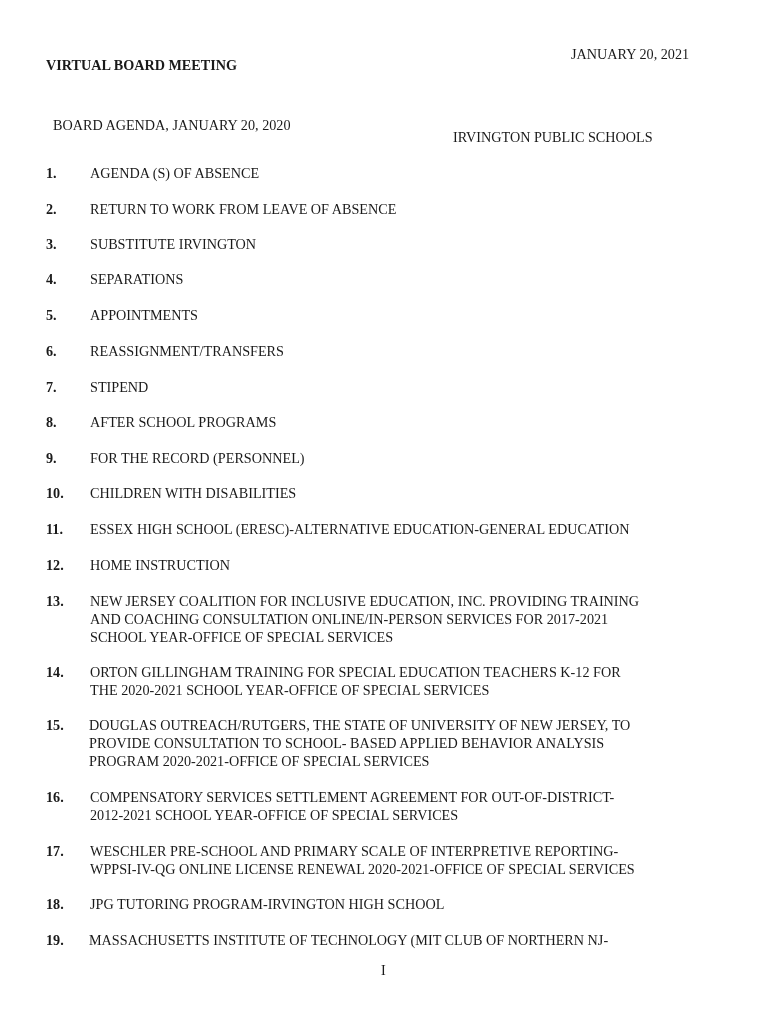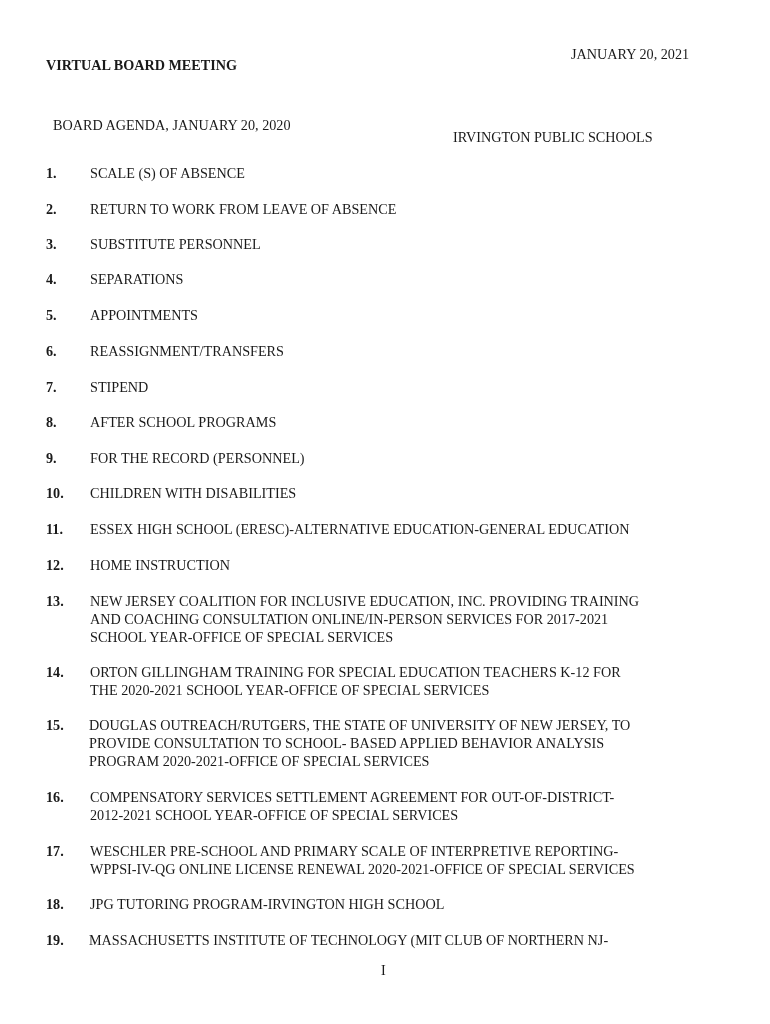--- a/index.html
+++ b/index.html
@@ -51,29 +51,29 @@
 
   <div class="abs hdr-left">VIRTUAL BOARD MEETING</div>
   <div class="abs hdr-right">JANUARY 20, 2021</div>
 
   <div class="abs sub-left">BOARD AGENDA, JANUARY 20, 2020</div>
   <div class="abs sub-right">IRVINGTON PUBLIC SCHOOLS</div>
 
   <div>
     <div class="item" style="top:164px">
       <span class="num">1.</span>
-      <span class="text">SCALE (S) OF ABSENCE</span>
+      <span class="text">AGENDA (S) OF ABSENCE</span>
     </div>
     <div class="item" style="top:200px">
       <span class="num">2.</span>
       <span class="text">RETURN TO WORK FROM LEAVE OF ABSENCE</span>
     </div>
     <div class="item" style="top:235px">
       <span class="num">3.</span>
-      <span class="text">SUBSTITUTE PERSONNEL</span>
+      <span class="text">SUBSTITUTE IRVINGTON</span>
     </div>
     <div class="item" style="top:270px">
       <span class="num">4.</span>
       <span class="text">SEPARATIONS</span>
     </div>
     <div class="item" style="top:306px">
       <span class="num">5.</span>
       <span class="text">APPOINTMENTS</span>
     </div>
     <div class="item" style="top:342px">

